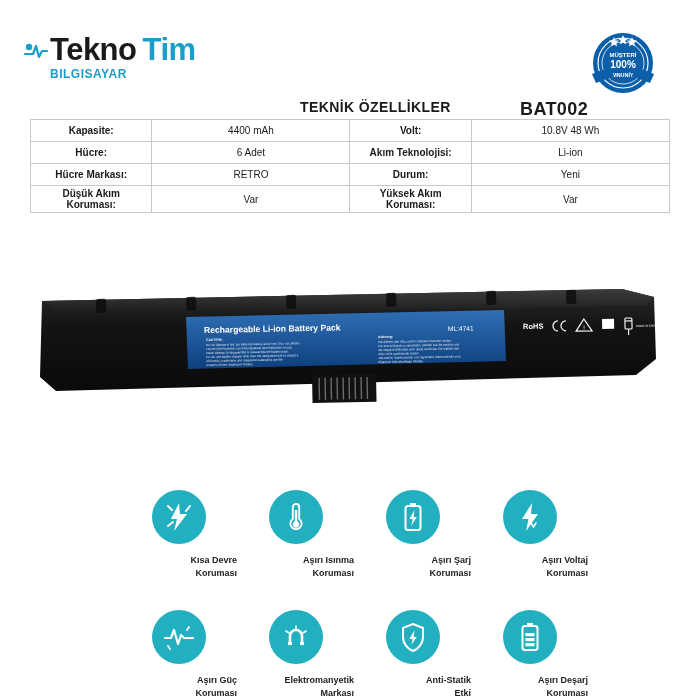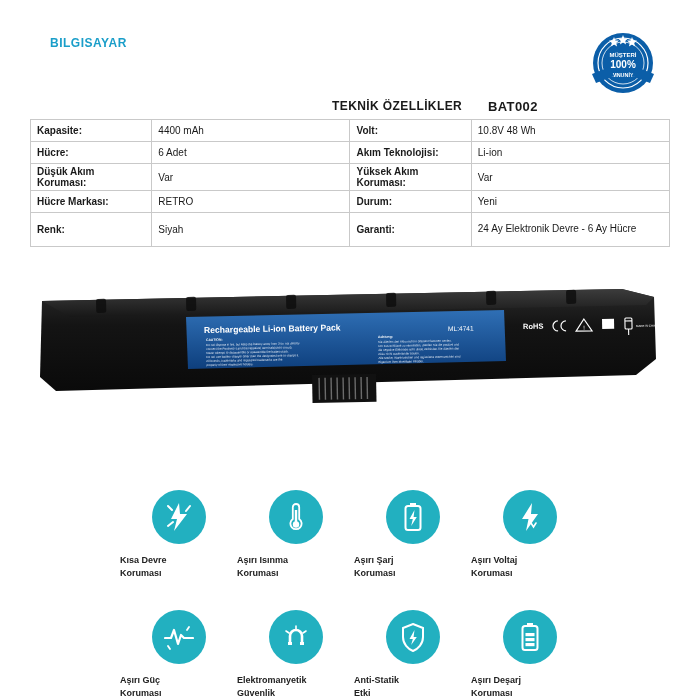--- a/index.html
+++ b/index.html
@@ -38,36 +38,37 @@
 
   
   .badge {
     position: absolute; right: 38px; top: 26px;
     width: 78px; height: 78px;
   }
 
   
   .spec-title {
     position:absolute; left: 300px; top: 99px;
-    font-size: 12px; font-weight: bold; letter-spacing: .4px; margin-left: 32px;
+    font-size: 14px; font-weight: bold; letter-spacing: .4px;
   }
   .spec-code {
-    position:absolute; left: 488px; top: 99px;
-    font-size: 13px; font-weight: bold; letter-spacing: .4px;
+    position:absolute; left: 520px; top: 99px;
+    font-size: 18px; font-weight: bold; letter-spacing: .4px;
   }
   table.spec {
     position: absolute; left: 30px; top: 119px;
     width: 640px;
     border-collapse: collapse;
     font-size: 10px;
   }
   table.spec td {
     border: 1px solid #c9c9c9;
     height: 22px;
     padding: 2px 6px;
+    text-align: center;
     vertical-align: middle;
     color: #1a1a1a;
   }
   table.spec td.label { font-weight: bold; width: 120px; }
   table.spec td.value { width: 196px; }
   table.spec tr.tall td { height: 34px; }
   .two-line { line-height: 1.25; }
 
   
   .battery {
@@ -75,37 +76,47 @@
     width: 628px; height: 135px;
   }
 
   
   .features {
     position: absolute; left: 120px; top: 490px;
     width: 470px;
   }
   .feat-row { display: flex; }
   .feat {
-    width: 117px; text-align: left;
+    width: 117px; text-align: right;
   }
   .feat-circle {
     width: 54px; height: 54px; border-radius: 50%;
     background: #22b0c0; margin: 0 auto 10px auto;
     display: flex; align-items: center; justify-content: center;
   }
   .feat-label {
     font-size: 9px; font-weight: bold; color: #222; line-height: 1.45;
     white-space: pre-line;
   }
   .feat-row.second { margin-top: 30px; }
 </style>
 </head>
 <body>
 
 <div class="logo-wrap">
+  <div class="logo-row1">
+    <span class="logo-mark">
+      <svg width="24" height="18" viewBox="0 0 24 18">
+        <path d="M1 13 L9 13 L12 5 L15 16 L18 10 L23 10" stroke="#1a9ec9" stroke-width="2.2" fill="none" stroke-linecap="round" stroke-linejoin="round"></path>
+        <circle cx="5" cy="6" r="3.2" fill="#1a9ec9"></circle>
+      </svg>
+    </span>
+    <span class="logo-tekno">Tekno</span>
+    <span class="logo-tim">Tim</span>
+  </div>
   <div class="logo-sub">BILGISAYAR</div>
 </div>
 
 <div class="badge">
   <svg width="78" height="78" viewBox="0 0 78 78">
     <circle cx="39" cy="37" r="30" fill="#0b5ea8"></circle>
     <circle cx="39" cy="37" r="25" fill="none" stroke="#ffffff" stroke-width="1.2"></circle>
     <circle cx="39" cy="37" r="21" fill="none" stroke="#ffffff" stroke-width="0.8"></circle>
     <g fill="#ffffff">
       <polygon points="30,11 31.4,14.4 35,14.6 32.2,16.9 33.1,20.4 30,18.4 26.9,20.4 27.8,16.9 25,14.6 28.6,14.4"></polygon>
@@ -131,36 +142,30 @@
       <td class="label">Volt:</td>
       <td class="value">10.8V 48 Wh</td>
     </tr>
     <tr>
       <td class="label">Hücre:</td>
       <td class="value">6 Adet</td>
       <td class="label">Akım Teknolojisi:</td>
       <td class="value">Li-ion</td>
     </tr>
     <tr>
-      <td class="label">Düşük Akım Koruması:</td>
-      <td class="value">Var</td>
-      <td class="label">Yüksek Akım Koruması:</td>
-      <td class="value">Var</td>
-    </tr>
-    <tr>
       <td class="label">Hücre Markası:</td>
       <td class="value">RETRO</td>
       <td class="label">Durum:</td>
       <td class="value">Yeni</td>
     </tr>
-    <tr class="tall">
-      <td class="label">Renk:</td>
-      <td class="value">Siyah</td>
-      <td class="label">Garanti:</td>
-      <td class="value two-line">24 Ay Elektronik Devre - 6 Ay Hücre</td>
+    <tr>
+      <td class="label">Düşük Akım Koruması:</td>
+      <td class="value">Var</td>
+      <td class="label">Yüksek Akım Koruması:</td>
+      <td class="value">Var</td>
     </tr>
   </tbody>
 </table>
 
 <div class="battery">
   <svg width="628" height="135" viewBox="0 0 628 135">
     <defs>
       <linearGradient id="bodyg" x1="0" y1="0" x2="0" y2="1">
         <stop offset="0%" stop-color="#2a2a2a"></stop>
         <stop offset="35%" stop-color="#141414"></stop>
@@ -309,21 +314,21 @@
     <div class="feat">
       <div class="feat-circle">
         <svg width="28" height="28" viewBox="0 0 28 28">
           <path d="M8 22 V13 a6 6 0 0 1 12 0 V22" fill="none" stroke="#ffffff" stroke-width="2.6"></path>
           <line x1="8" y1="19" x2="8" y2="22" stroke="#ffffff" stroke-width="4"></line>
           <line x1="20" y1="19" x2="20" y2="22" stroke="#ffffff" stroke-width="4"></line>
           <path d="M4 8 l3 2 M24 8 l-3 2 M14 3 v3" stroke="#ffffff" stroke-width="1.6" stroke-linecap="round"></path>
         </svg>
       </div>
       <div class="feat-label">Elektromanyetik
-Güvenlik</div>
+Markası</div>
     </div>
 
     <div class="feat">
       <div class="feat-circle">
         <svg width="24" height="29" viewBox="0 0 24 29">
           <path d="M12 1 L22 5 V14 c0 7 -5 12 -10 14 C7 26 2 21 2 14 V5 Z" fill="none" stroke="#ffffff" stroke-width="2"></path>
           <path d="M13.5 7 L8.5 16 L11.8 16 L10.2 22 L15.8 14 L12.6 14 Z" fill="#ffffff"></path>
         </svg>
       </div>
       <div class="feat-label">Anti-Statik

